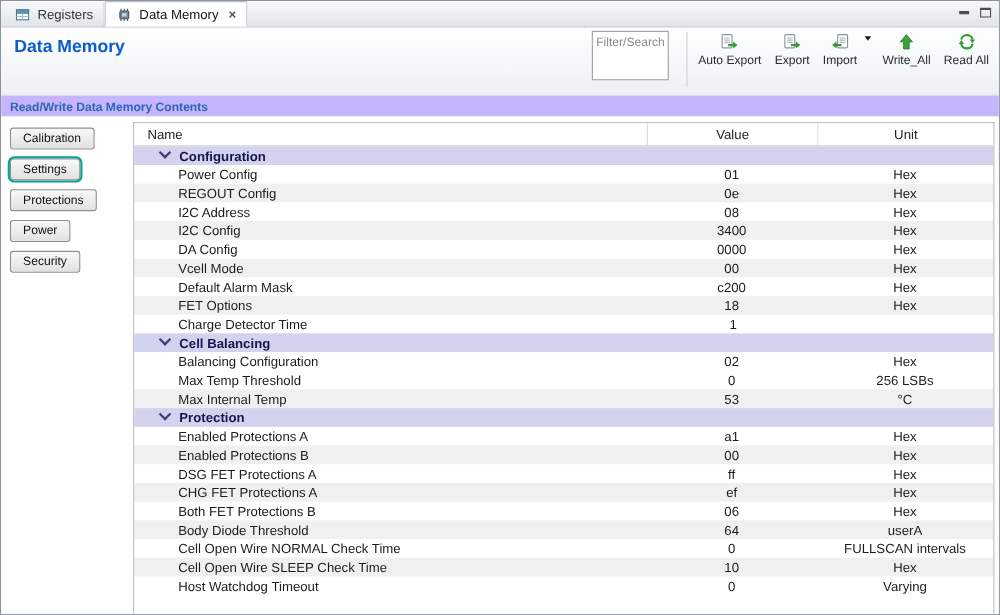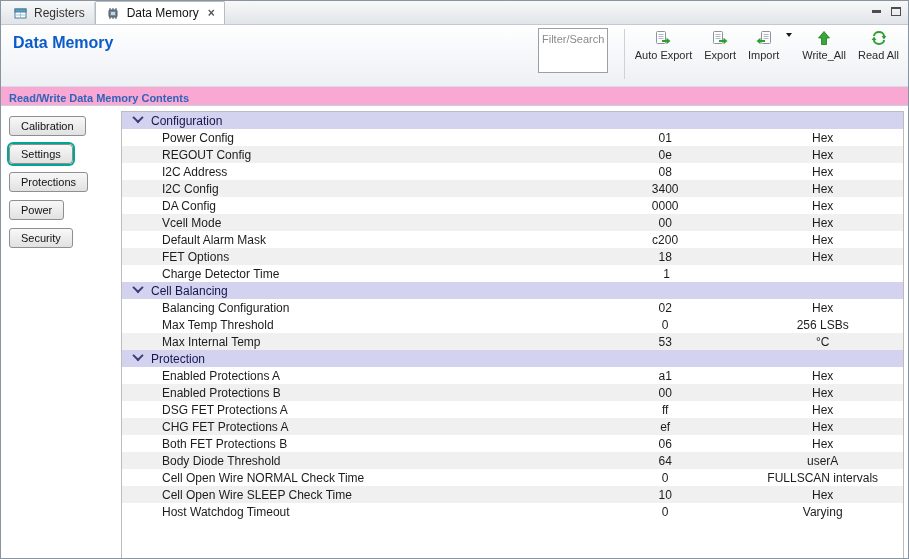--- a/index.html
+++ b/index.html
@@ -32,21 +32,21 @@
   .toolbar{position:absolute;right:3px;top:3px;display:flex;align-items:flex-start;}
   .tsep{width:1px;height:50px;background:#ccd2d8;margin:2px 4px 0 0;}
   .tool{display:flex;flex-direction:column;align-items:center;gap:3px;padding:3px 6px 0;cursor:default;}
   .tool .tlabel{font-size:11px;color:#2b2b2b;white-space:nowrap;}
   .ticon{width:17px;height:16px;display:flex;align-items:center;justify-content:center;}
   .tool-group{display:flex;align-items:center;}
   .caret{width:0;height:0;border-left:3.5px solid transparent;border-right:3.5px solid transparent;
          border-top:4px solid #1a1a1a;margin:0 4px 0 1px;transform:translateY(-9px);}
 
   
-  .subheader{position:absolute;top:86px;left:0;right:0;height:17px;background:#f9a8d4;
+  .subheader{position:absolute;top:86px;left:0;right:0;height:17px;background:#c4b5fd;
              border-bottom:1px solid #c9d2dc;padding:1px 8px 0;box-sizing:content-box;}
   .subheader span{font-size:11px;font-weight:bold;color:#2e64ba;}
 
   
   .content{position:absolute;top:105px;left:0;right:0;bottom:0;background:#fff;overflow:hidden;}
 
   .sidebar{position:absolute;left:8px;top:10px;width:106px;display:flex;flex-direction:column;
            align-items:flex-start;gap:8px;}
   .sbtn{font-size:11px;font-family:inherit;color:#111;padding:3px 11px;border:1px solid #8f8f8f;border-radius:3px;
         background:linear-gradient(#f8f8f8,#e1e1e1);cursor:default;white-space:nowrap;}
@@ -59,21 +59,21 @@
   .thead .hc{display:flex;align-items:center;font-size:12px;color:#222;box-sizing:border-box;}
   .h-name{width:467px;padding-left:12px;border-right:1px solid #dcdcdc;}
   .h-value{width:155px;justify-content:center;border-right:1px solid #dcdcdc;}
   .h-unit{width:159px;justify-content:center;}
 
   .trow{display:flex;height:17px;align-items:center;font-size:12px;color:#1c1c1c;box-sizing:border-box;}
   .trow.alt{background:#f0f0f0;}
   .trow.group{background:#d3d3ef;color:#16164e;}
   .c-name{width:467px;padding-left:40px;box-sizing:border-box;white-space:nowrap;overflow:hidden;
           display:flex;align-items:center;}
-  .trow.group .c-name{padding-left:10px;}
+  .trow.group .c-name{padding-left:22px;font-weight:bold;}
   .c-value{width:155px;text-align:center;box-sizing:border-box;}
   .c-unit{width:161px;text-align:center;box-sizing:border-box;}
   .chev{display:inline-block;width:6px;height:6px;border-right:2px solid #3c3c78;border-bottom:2px solid #3c3c78;
         transform:rotate(45deg) translate(-1px,-1px);margin:0 9px 3px 2px;}
 </style>
 </head>
 <body>
 
 <div class="window">
 
@@ -191,20 +191,25 @@
 
     <div class="sidebar">
       <button class="sbtn">Calibration</button>
       <button class="sbtn selected">Settings</button>
       <button class="sbtn">Protections</button>
       <button class="sbtn">Power</button>
       <button class="sbtn">Security</button>
     </div>
 
     <div class="dm-table">
+      <div class="thead">
+        <div class="hc h-name">Name</div>
+        <div class="hc h-value">Value</div>
+        <div class="hc h-unit">Unit</div>
+      </div>
       <div>
           <div class="trow group">
     <div class="c-name">
       <span class="chev"></span>
       <span>Configuration</span>
     </div>
     <div class="c-value"></div>
     <div class="c-unit"></div>
   </div>
           <div class="trow">

